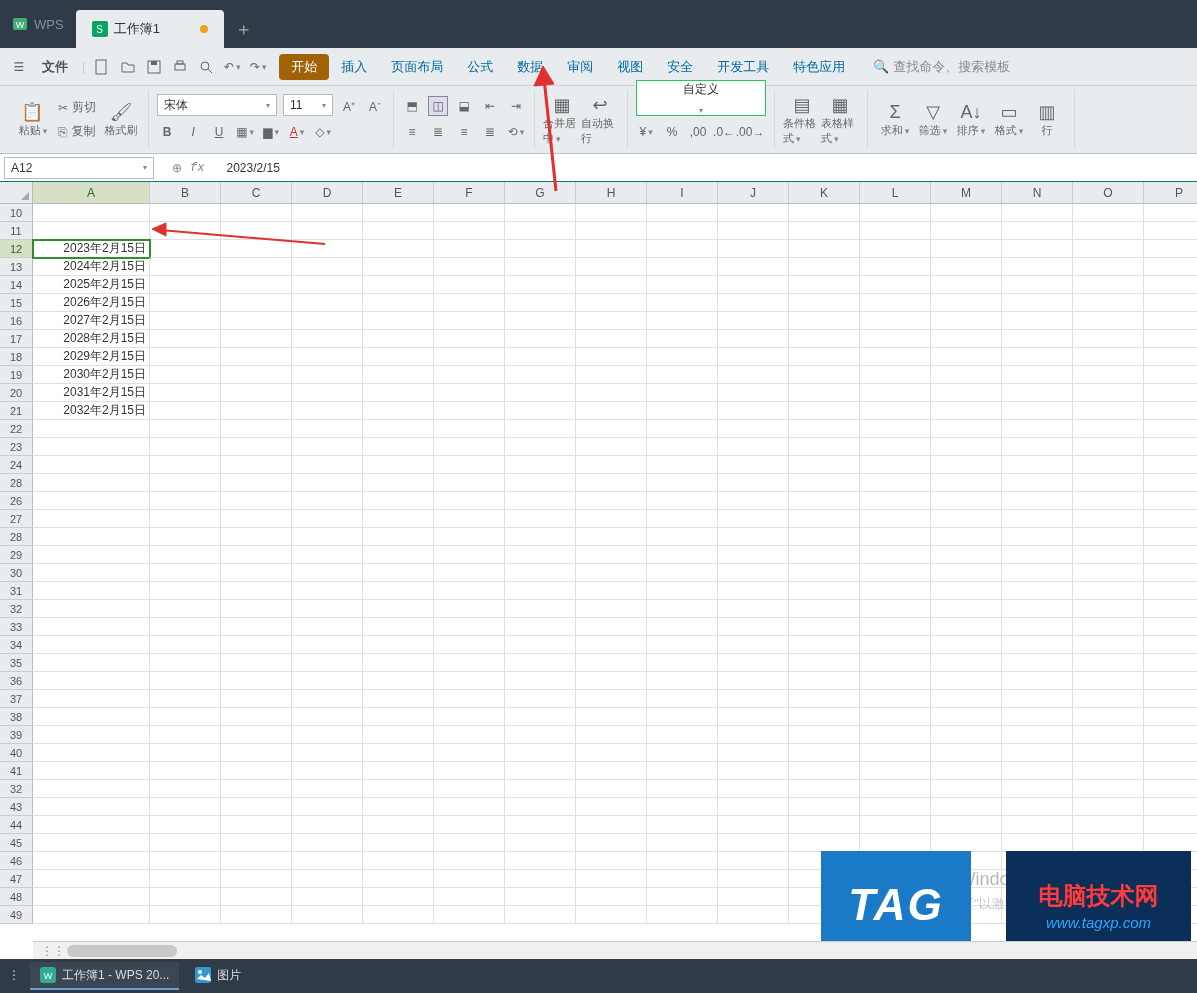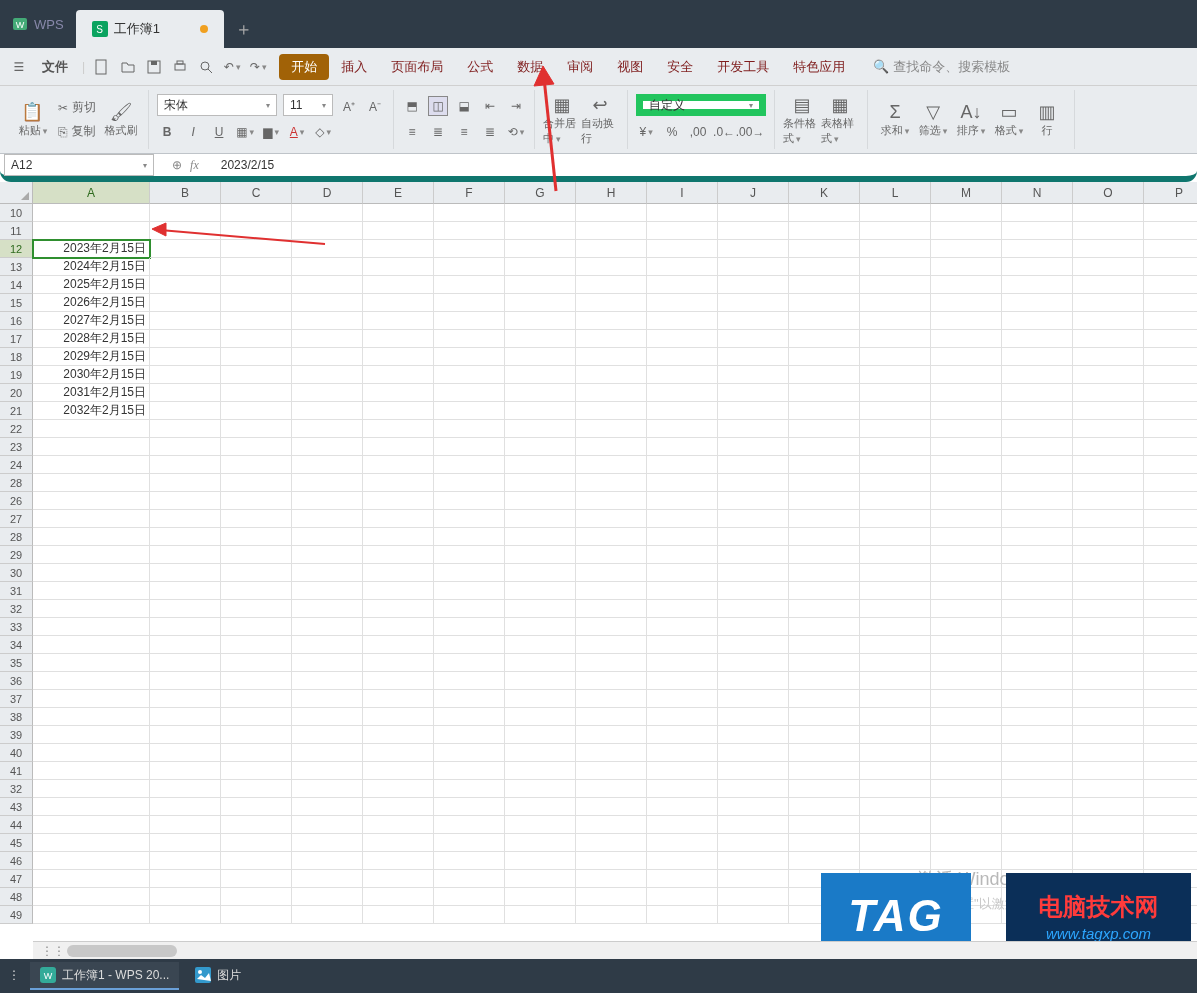--- a/index.html
+++ b/index.html
@@ -15,47 +15,47 @@
 .tab-dot { width: 8px; height: 8px; background: #f0a020; border-radius: 50%; margin-left: 40px; }
 .tab-add { display: flex; align-items: center; justify-content: center; width: 40px; margin-top: 10px; color: #aaa; font-size: 18px; }
 
 
 .menu-bar { background: #e9ecef; height: 38px; display: flex; align-items: center; padding: 0 8px; border-bottom: 1px solid #d0d0d0; }
 .menu-left { display: flex; align-items: center; gap: 4px; }
 .icon-btn { width: 22px; height: 22px; display: inline-flex; align-items: center; justify-content: center; color: #666; }
 .file-label { color: #555; margin: 0 8px; font-size: 13px; font-weight: bold; }
 .sep { color: #ccc; margin: 0 2px; }
 .menus { display: flex; align-items: center; margin-left: 10px; gap: 0; }
-.menu-item { padding: 6px 12px; color: #7f1d1d; font-size: 13px; }
+.menu-item { padding: 6px 12px; color: #0369a1; font-size: 13px; }
 .menu-item.active { background: #a16207; color: #fff; border-radius: 4px; padding: 4px 12px; }
 .search-area { margin-left: 16px; display: flex; align-items: center; color: #888; font-size: 13px; }
 .search-area .mag { margin-right: 4px; }
 
 
 .ribbon { background: #e9ecef; height: 68px; display: flex; align-items: center; padding: 4px 6px; border-bottom: 1px solid #bfc4c9; gap: 0; }
 .rgroup { display: flex; flex-direction: column; height: 100%; padding: 0 8px; border-right: 1px solid #d6d9dc; }
 .rgroup.row { flex-direction: row; align-items: center; }
 .big-btn { display: flex; flex-direction: column; align-items: center; justify-content: center; width: 38px; color: #666; font-size: 11px; }
 .big-btn .ico { font-size: 18px; height: 22px; display: flex; align-items: center; }
 .small-btn { display: flex; align-items: center; height: 20px; color: #666; font-size: 12px; gap: 4px; }
 .font-sel { width: 120px; height: 22px; border: 1px solid #bbb; background: #fff; display: flex; align-items: center; padding: 0 6px; justify-content: space-between; font-size: 12px; }
 .size-sel { width: 50px; height: 22px; border: 1px solid #bbb; background: #fff; display: flex; align-items: center; padding: 0 6px; justify-content: space-between; font-size: 12px; }
 .fmt-row { display: flex; align-items: flex-end; gap: 6px; height: 26px; }
 .fmt-ico { width: 20px; height: 20px; display: flex; align-items: center; justify-content: center; color: #666; border: 1px solid transparent; }
 .fmt-ico.sel { border: 1px solid #888; background: #dde; }
-.numfmt-sel { width: 130px; height: 22px; border: 7px solid #22c55e; background: #fff; display: flex; align-items: center; padding: 0 6px; justify-content: space-between; font-size: 12px; }
+.numfmt-sel { width: 130px; height: 36px; border: 1px solid #22c55e; background: #fff; display: flex; align-items: center; padding: 0 6px; justify-content: space-between; font-size: 12px; flex-direction: column; }
 .rgroup-col { display: flex; flex-direction: column; gap: 4px; padding: 0 6px; justify-content: center; }
 .dd::after { content: "▾"; font-size: 9px; margin-left: 2px; color: #888; }
 .tri { font-size: 8px; color: #888; }
 
 
-.formula-row { height: 28px; border-bottom: 6px solid #0f766e; display: flex; align-items: center; background: #fff; border-radius: 11px; }
+.formula-row { height: 28px; border-bottom: 1px solid #0f766e; display: flex; align-items: center; background: #fff; }
 .name-box { width: 150px; height: 22px; border: 1px solid #bbb; margin: 0 4px; display: flex; align-items: center; justify-content: space-between; padding: 0 6px; font-size: 12px; }
 .fb-icons { display: flex; align-items: center; gap: 8px; padding: 0 14px; color: #888; }
-.fx { font-style: italic; font-family: Liberation Serif, serif; }
+.fx { font-style: italic; font-family: Liberation Mono, monospace; }
 .formula-input { flex: 1; padding: 0 8px; font-size: 12px; }
 
 
 .grid-wrap { position: relative; background: #fff; }
 .corner { position: absolute; left: 0; top: 0; width: 33px; height: 22px; background: #e9ecef; border-right: 1px solid #bbb; border-bottom: 1px solid #bbb; }
 .corner::after { content: ""; position: absolute; right: 3px; bottom: 3px; width: 0; height: 0; border-left: 8px solid transparent; border-bottom: 8px solid #aaa; }
 .col-headers { position: absolute; left: 33px; top: 0; height: 22px; display: flex; }
 .col-h { width: 71px; border-right: 1px solid #ccc; border-bottom: 1px solid #bbb; background: #e9ecef; display: flex; align-items: center; justify-content: center; font-size: 12px; color: #555; }
 .col-h.first { width: 117px; }
 .col-h.sel { background: #d6e0c6; color: #2f6b1f; }
@@ -70,21 +70,21 @@
 
 
 .arrow { position: absolute; pointer-events: none; }
 .arrow-svg { stroke: #e03030; fill: #e03030; }
 
 
 .watermark { position: absolute; right: 110px; bottom: 80px; color: #c8c8c8; font-size: 13px; text-align: left; }
 .watermark .wt { font-size: 18px; color: #b8b8b8; margin-bottom: 4px; }
 
 
-.tag-overlay { position: absolute; right: 6px; bottom: 34px; width: 370px; height: 86px; display: flex; gap: 35px; }
+.tag-overlay { position: absolute; right: 6px; bottom: 34px; width: 370px; height: 108px; display: flex; gap: 35px; }
 .tag-l { background: #1a7ac7; width: 150px; display: flex; align-items: center; justify-content: center; color: #fff; font-weight: bold; font-size: 44px; font-style: italic; letter-spacing: 2px; }
 .tag-r { background: #0b2f58; flex: 1; display: flex; flex-direction: column; align-items: center; justify-content: center; }
 .tag-r .t1 { color: #ff3b3b; font-size: 24px; font-weight: bold; }
 .tag-r .t2 { color: #2da6ff; font-size: 15px; font-style: italic; margin-top: 2px; }
 
 
 .taskbar { position: absolute; left: 0; bottom: 0; right: 0; height: 34px; background: #2f3b47; display: flex; align-items: center; padding: 0 4px; gap: 6px; }
 .task-item { height: 28px; display: flex; align-items: center; padding: 0 10px; color: #ddd; font-size: 12px; gap: 6px; border-bottom: 2px solid transparent; }
 .task-item.active { background: #3a4652; border-bottom: 2px solid #6aa0d8; }
 .task-item .tico { width: 16px; height: 16px; display: flex; align-items: center; justify-content: center; }

